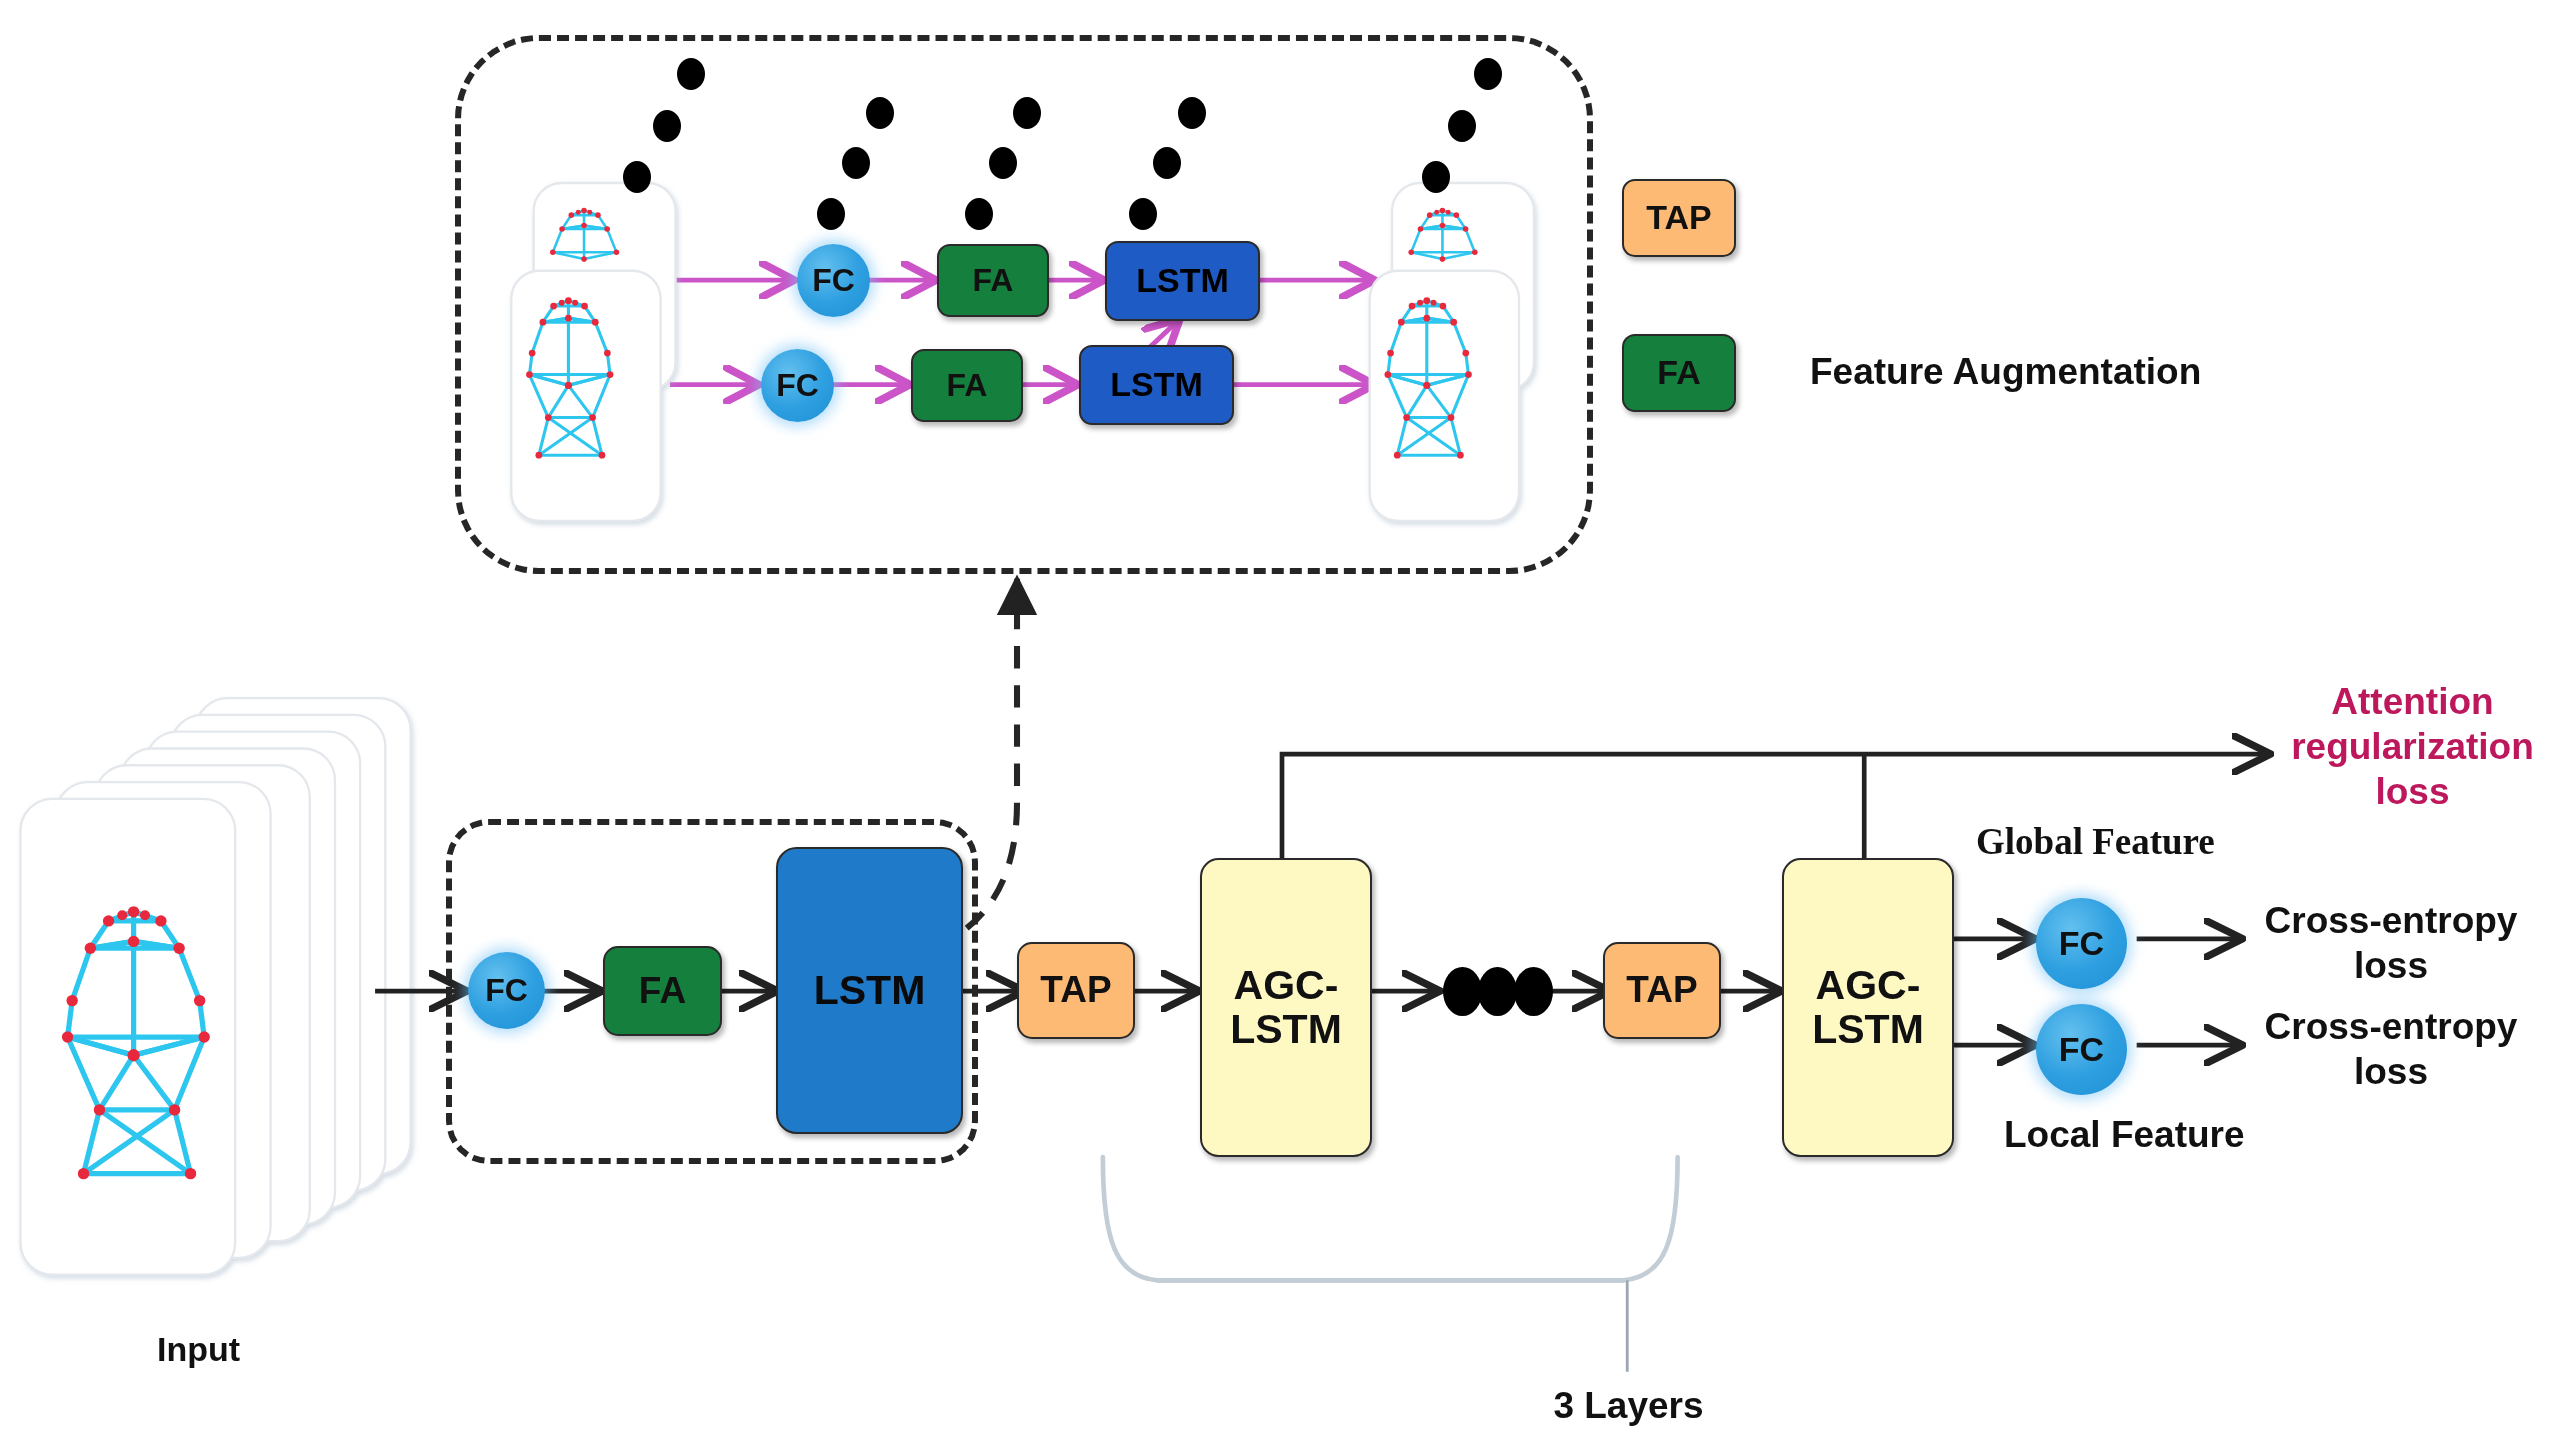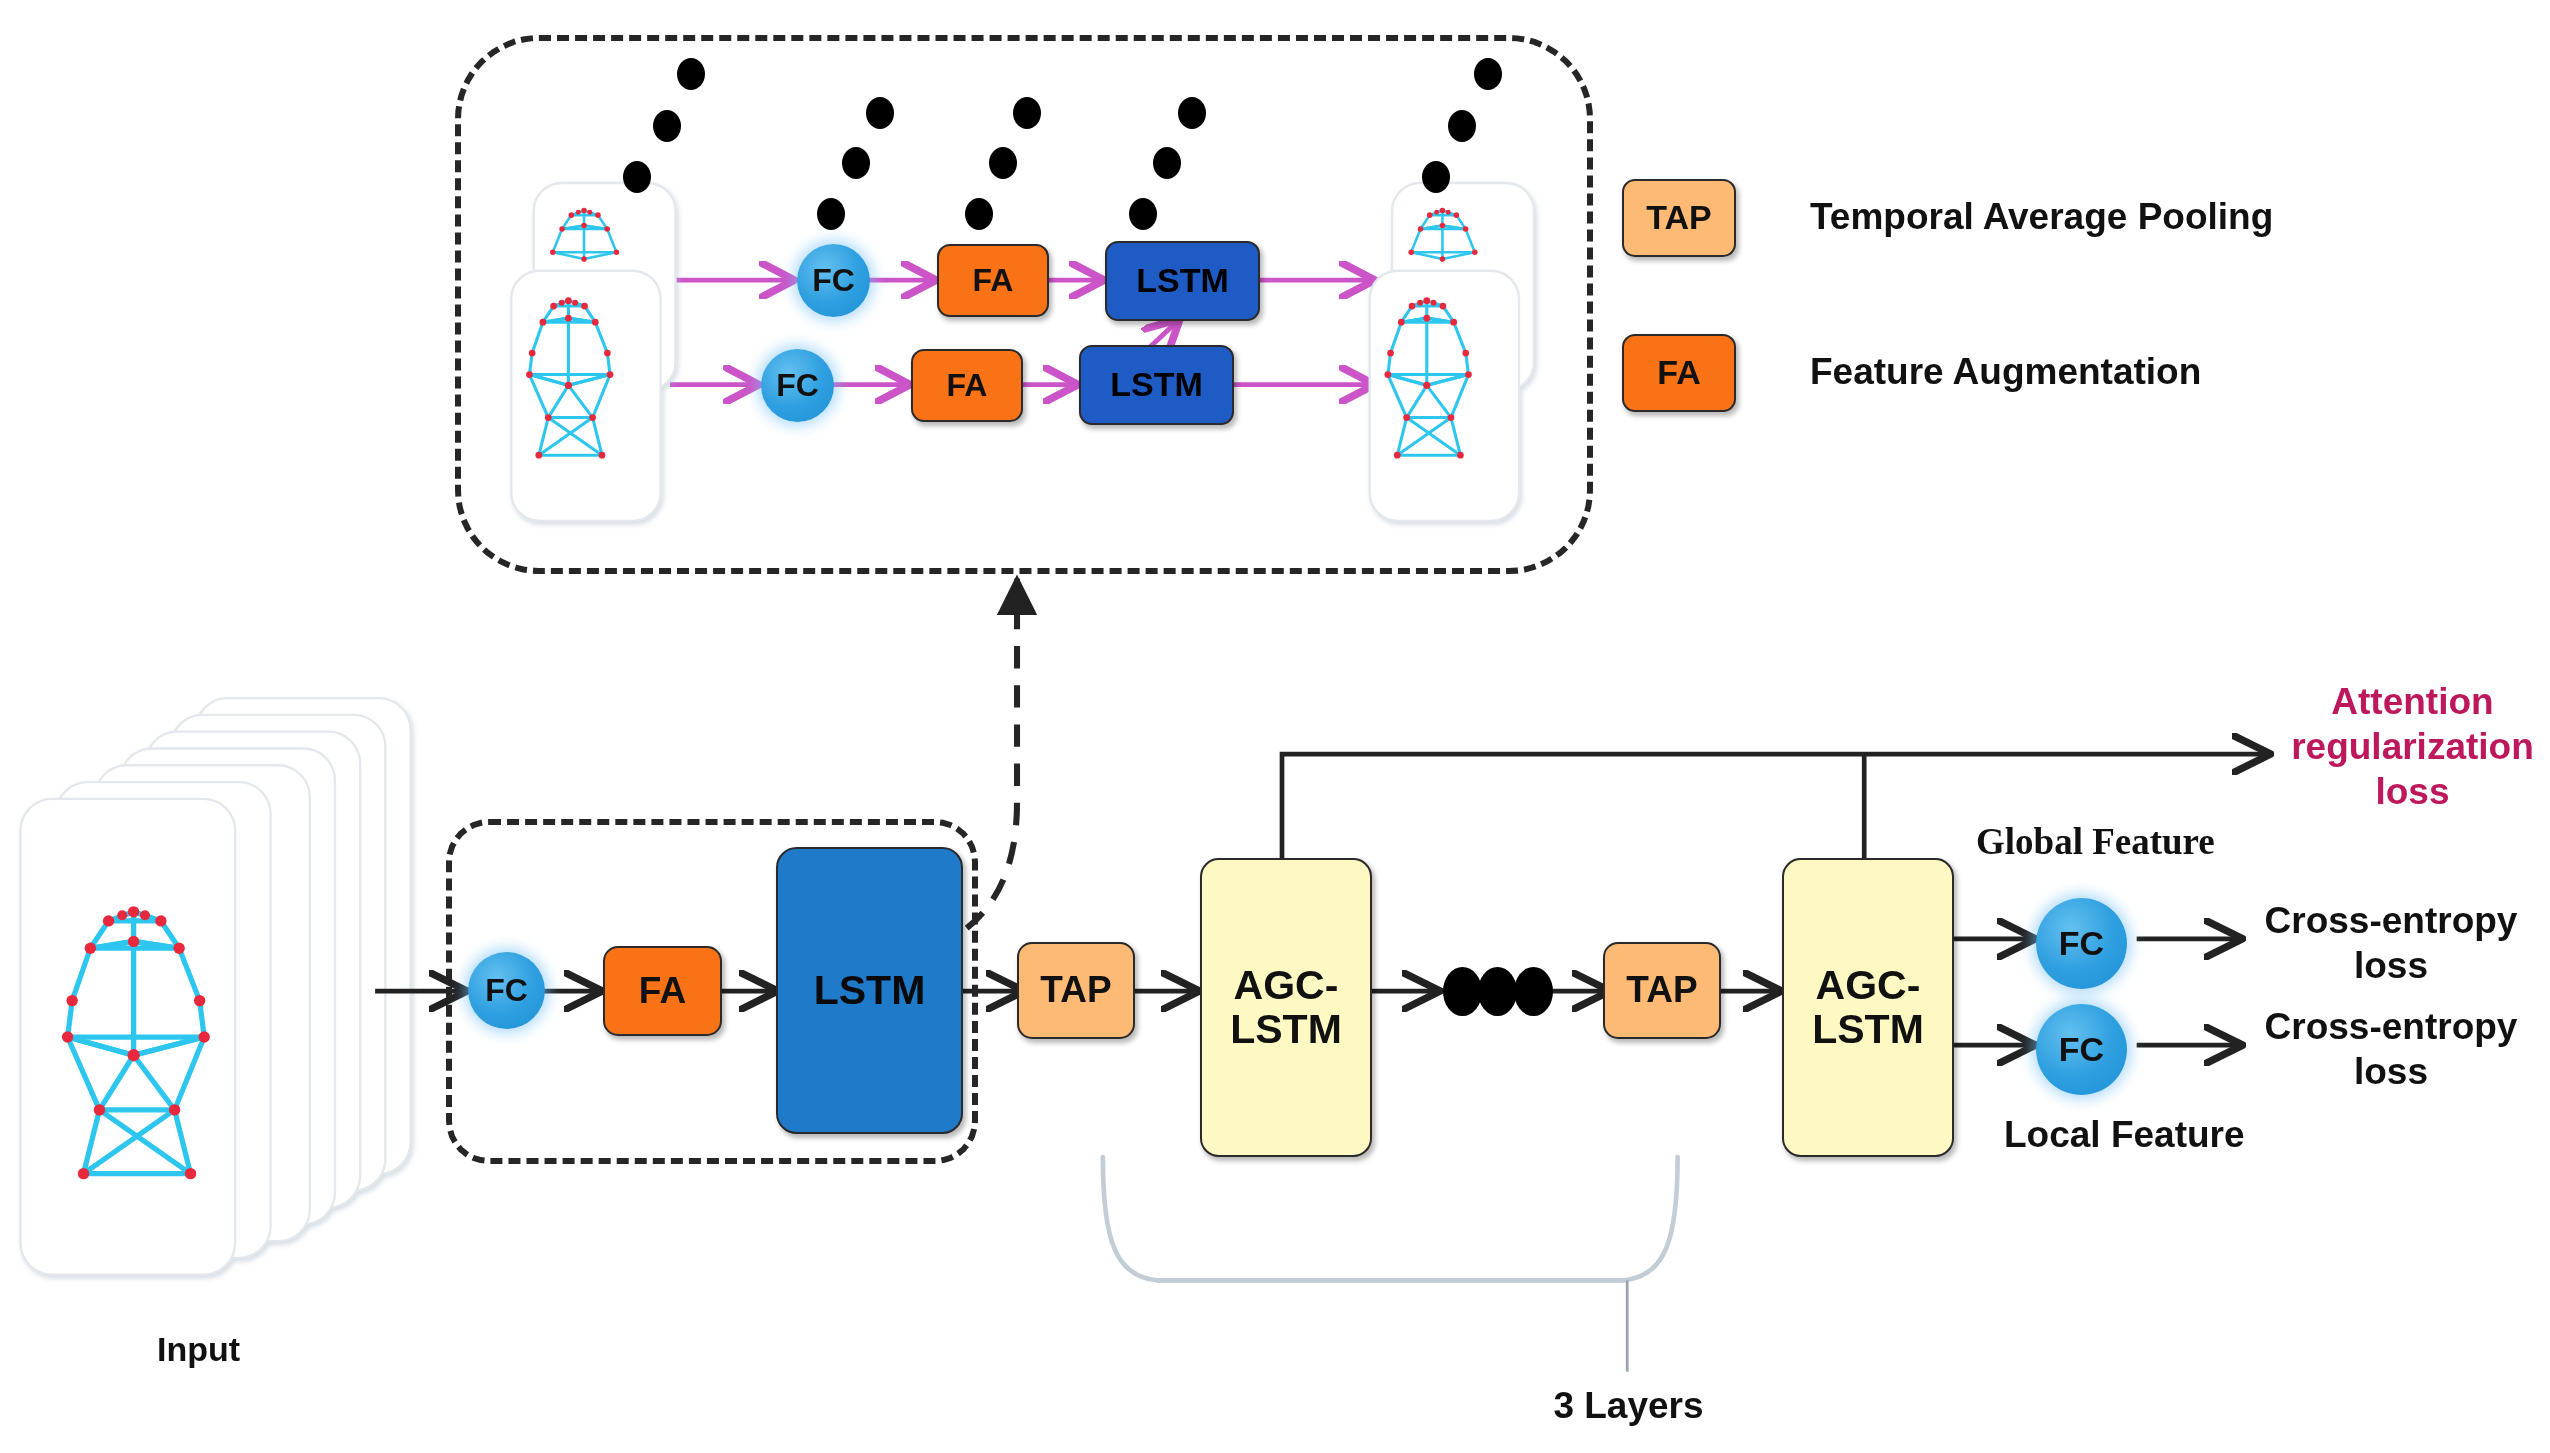--- a/index.html
+++ b/index.html
@@ -14,21 +14,21 @@
   
   .node{
     position:absolute;display:flex;align-items:center;justify-content:center;
     text-align:center;font-weight:bold;color:#111;box-sizing:border-box;
     line-height:1.05;
   }
   .node.rect{border:2.8px solid #2a2a2a;border-radius:15px;}
   .node.circle{border-radius:50%;border:0;align-items:center;}
 
   .n-tap{background:#fdba74;border-color:#1d5c12;}
-  .n-fa{background:#f97316;border-color:#3a3a3a;}
+  .n-fa{background:#15803d;border-color:#3a3a3a;}
   .n-lstm{background:#1F7AC9;border-color:#16416d;}
   .n-lstm-inset{background:#1F5BC4;border-color:#10306e;}
   .n-agc{background:#fef9c3;border-color:#2b2b2b;}
   .n-fc{background:radial-gradient(circle at 38% 33%, #63c0ef 0%, #2e9fe0 52%, #1e8fd4 100%);}
 
   
   .shadow-soft{box-shadow:2.8px 3.7px 5.6px rgba(0,0,0,.28);}
   .glow-blue{box-shadow:0 0 13px 4.7px rgba(120,195,245,.55);}
 
   
@@ -268,21 +268,20 @@
     <div class="dot" style="left:1129px;top:198px;width:28px;height:32px;"></div>
 
     <div class="dot" style="left:1474px;top:58px;width:28px;height:32px;"></div>
     <div class="dot" style="left:1448px;top:110px;width:28px;height:32px;"></div>
     <div class="dot" style="left:1422px;top:161px;width:28px;height:32px;"></div>
   </div>
 
   <div class="node rect n-tap shadow-soft" style="left:1622px;top:179px;width:114px;height:78px;font-size:34px;border-radius:13px;">
     <span>TAP</span>
   </div>
-  <div class="lbl" style="left:1810px;top:194px;font-size:37px;">Temporal Average Pooling</div>
 
   <div class="node rect n-fa shadow-soft" style="left:1622px;top:334px;width:114px;height:78px;font-size:34px;border-radius:13px;">
     <span>FA</span>
   </div>
   <div class="lbl" style="left:1810px;top:349px;font-size:37px;">Feature Augmentation</div>
 
   <div class="node circle n-fc glow-blue" style="left:468px;top:952px;width:77px;height:77px;font-size:32px;">
     <span>FC</span>
   </div>
 

